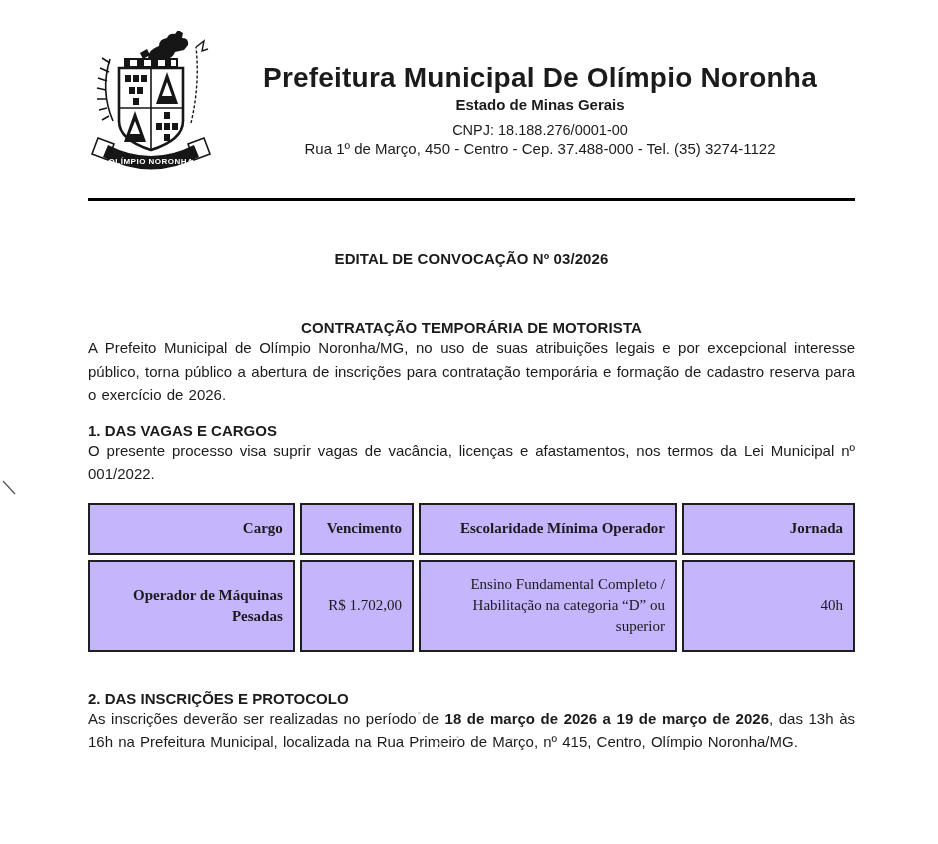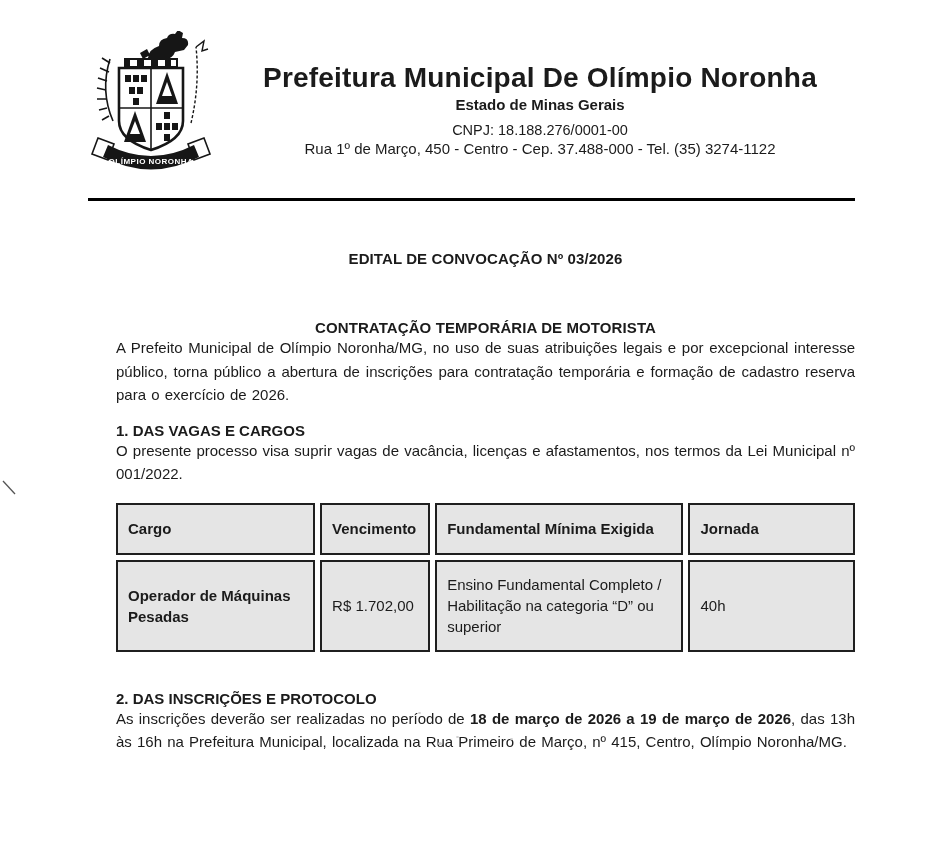--- a/index.html
+++ b/index.html
@@ -36,21 +36,21 @@
     font-size: 15px; font-weight: bold; line-height: 27px;
   }
   .h-cnpj { font-size: 14.5px; line-height: 18px; margin-top: 3px; }
   .h-address { font-size: 15px; line-height: 19px; }
   .rule {
     margin: 0 83px 0 88px;
     border: 0;
     border-top: 3px solid #000;
   }
   
-  .content { padding: 0 83px 0 116px; font-size: 15px; }
+  .content { padding: 0 83px 0 88px; font-size: 15px; }
   .center-heading {
     text-align: center;
     font-size: 15px;
     font-weight: bold;
     letter-spacing: 0.1px;
   }
   .edital-heading { margin-top: 49px; }
   .subject-heading { margin-top: 52px; }
   .para {
     line-height: 23.5px;
@@ -66,25 +66,26 @@
   
   table.vagas {
     margin: 12px -5px 0 -5px;
     width: calc(100% + 10px);
     table-layout: fixed;
     border-collapse: separate;
     border-spacing: 5px;
   }
   table.vagas th, table.vagas td {
     border: 2px solid #1f1f1f;
-    background: #e5e5e5;
+    background: #c4b5fd;
     font-size: 15px;
     vertical-align: middle;
-    text-align: left;
+    text-align: right;
     padding: 4px 10px;
+    font-family: Liberation Serif, serif;
   }
   table.vagas th { height: 52px; font-weight: bold; }
   table.vagas td { height: 92px; line-height: 21px; }
   td.cargo-cell {
     text-align: left;
     font-weight: bold;
     padding-left: 14px;
     line-height: 22px;
   }
   .col-cargo { width: 27.5%; }
@@ -193,21 +194,21 @@
       <colgroup>
         <col class="col-cargo">
           <col class="col-venc">
           <col class="col-escol">
           <col class="col-jorn">
       </colgroup>
       <thead>
         <tr>
           <th>Cargo</th>
           <th>Vencimento</th>
-          <th>Fundamental Mínima Exigida</th>
+          <th>Escolaridade Mínima Operador</th>
           <th>Jornada</th>
         </tr>
       </thead>
       <tbody>
         <tr>
           <td class="cargo-cell">Operador de Máquinas Pesadas</td>
           <td>R$ 1.702,00</td>
           <td>Ensino Fundamental Completo / Habilitação na categoria “D” ou superior</td>
           <td>40h</td>
         </tr>

